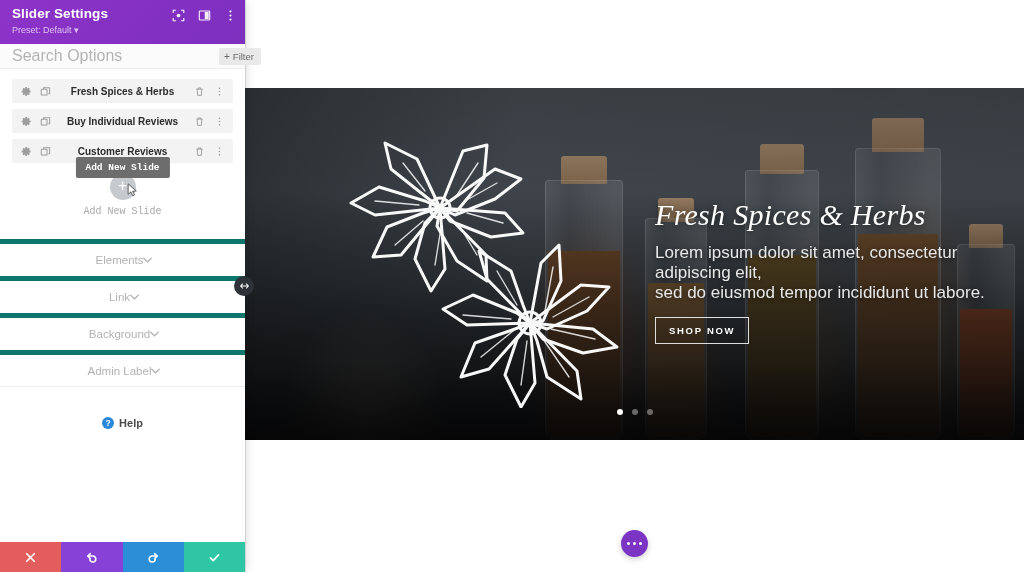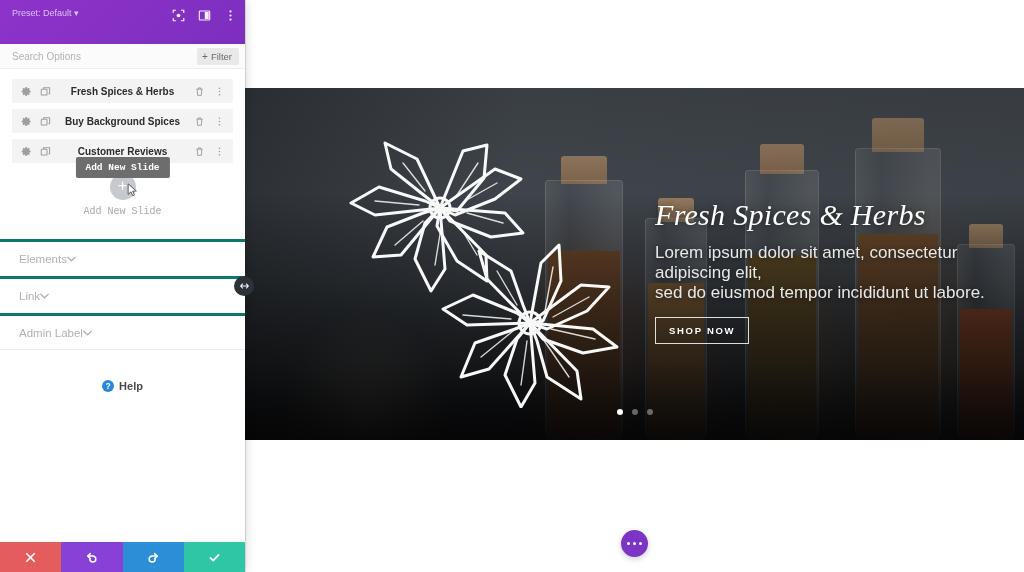--- a/index.html
+++ b/index.html
@@ -59,21 +59,21 @@
   .searchbar {
     height: 25px; flex: 0 0 25px;
     background: #fbfbfb;
     border-bottom: 1px solid #ededed;
     display: flex; align-items: center;
     padding: 0 6px 0 12px;
     position: relative;
   }
   .search-input {
     border: none; outline: none; background: transparent;
-    font-size: 10px; color: #8e8e8e; flex: 1;
+    font-size: 16px; color: #8e8e8e; flex: 1;
     font-family: "Liberation Sans", sans-serif;
   }
   .search-input::placeholder { color: #b4b4b4; }
   .filter-btn {
     background: #e9e9e9; border: none; border-radius: 2px;
     font-size: 9.5px; color: #6a6a6a;
     padding: 3px 7px 3px 5px;
     display: flex; align-items: center; gap: 3px;
     cursor: pointer;
     font-family: "Liberation Sans", sans-serif;
@@ -123,23 +123,23 @@
   }
   .cursor-icon {
     position: absolute; left: 52%; top: 14px; width: 11px; height: 14px; z-index: 6;
   }
   .pink-arrow { position: absolute; left: 120px; top: 210px; z-index: 7; }
 
   
   .accordion { margin-top: 8px; }
   .acc-row {
     height: 37px; display: flex; align-items: center;
-    justify-content: flex-start;
+    justify-content: center;
     padding: 0 16px 0 19px;
-    border-top: 3px solid #0f766e;
+    border-top: 5px solid #0f766e;
     cursor: pointer;
   }
   .acc-row:last-child { border-bottom: 1px solid #ededed; }
   .acc-label { font-size: 11.5px; color: #b2b2b2; }
   .chev { width: 9px; height: 6px; }
 
   .help-wrap {
     display: flex; align-items: center; justify-content: center;
     gap: 5px; margin-top: 30px; cursor: pointer;
   }
@@ -375,20 +375,21 @@
     <div class="fab">
       <i></i>
       <i></i>
       <i></i>
     </div>
   </div>
 
   <div id="panel">
 
     <div class="panel-header">
+      <div class="panel-title">Slider Settings</div>
       <div class="panel-preset">
         <span>Preset: Default </span><span>▾</span>
       </div>
       <div class="header-icons">
         <svg class="hicon" viewBox="0 0 16 16">
           <g fill="none" stroke="#ffffff" stroke-width="1.4">
             <path d="M1.5 5V1.5H5M11 1.5h3.5V5M14.5 11v3.5H11M5 14.5H1.5V11"></path>
           </g>
           <circle cx="8" cy="8" r="2.3" fill="#ffffff"></circle>
         </svg>
@@ -445,21 +446,21 @@
           <div class="slide-left">
             <svg class="row-ico" viewBox="0 0 16 16">
               <path fill="#6b6b6b" d="M8 5.2a2.8 2.8 0 100 5.6 2.8 2.8 0 000-5.6zm0 4.3a1.5 1.5 0 110-3 1.5 1.5 0 010 3z"></path>
               <path fill="#6b6b6b" d="M14 9.1V6.9l-1.7-.3-.4-1 1-1.4-1.6-1.6-1.4 1-1-.4L8.6 1.5H6.4L6.1 3.2l-1 .4-1.4-1L2.1 4.2l1 1.4-.4 1-1.7.3v2.2l1.7.3.4 1-1 1.4 1.6 1.6 1.4-1 1 .4.3 1.7h2.2l.3-1.7 1-.4 1.4 1 1.6-1.6-1-1.4.4-1L14 9.1z"></path>
             </svg>
             <svg class="row-ico" viewBox="0 0 16 16">
               <rect x="1.8" y="4.8" width="8.4" height="8.4" rx="1" fill="none" stroke="#6b6b6b" stroke-width="1.5"></rect>
               <path d="M5.2 4.4V2.6h8.8v8.8h-1.8" fill="none" stroke="#6b6b6b" stroke-width="1.5"></path>
             </svg>
           </div>
-          <div class="slide-name">Buy Background Spices</div>
+          <div class="slide-name">Buy Individual Reviews</div>
           <div class="slide-right">
             <svg class="row-ico" viewBox="0 0 16 16">
               <path d="M3.5 4.6h9M6.2 4.4V2.8h3.6v1.6M4.6 4.6l.7 9h5.4l.7-9" fill="none" stroke="#6b6b6b" stroke-width="1.4"></path>
             </svg>
             <svg class="row-ico" viewBox="0 0 16 16">
               <circle cx="8" cy="3.2" r="1.2" fill="#6b6b6b"></circle>
                 <circle cx="8" cy="8" r="1.2" fill="#6b6b6b"></circle>
                 <circle cx="8" cy="12.8" r="1.2" fill="#6b6b6b"></circle>
             </svg>
           </div>
@@ -508,20 +509,26 @@
             <path d="M1 1.6 L6 6.4 L11 1.6" fill="none" stroke="#b2b2b2" stroke-width="1.6" stroke-linecap="round"></path>
           </svg>
         </div>
         <div class="acc-row">
           <span class="acc-label">Link</span>
           <svg class="chev" viewBox="0 0 12 8">
             <path d="M1 1.6 L6 6.4 L11 1.6" fill="none" stroke="#b2b2b2" stroke-width="1.6" stroke-linecap="round"></path>
           </svg>
         </div>
         <div class="acc-row">
+          <span class="acc-label">Background</span>
+          <svg class="chev" viewBox="0 0 12 8">
+            <path d="M1 1.6 L6 6.4 L11 1.6" fill="none" stroke="#b2b2b2" stroke-width="1.6" stroke-linecap="round"></path>
+          </svg>
+        </div>
+        <div class="acc-row">
           <span class="acc-label">Admin Label</span>
           <svg class="chev" viewBox="0 0 12 8">
             <path d="M1 1.6 L6 6.4 L11 1.6" fill="none" stroke="#b2b2b2" stroke-width="1.6" stroke-linecap="round"></path>
           </svg>
         </div>
       </div>
 
       <div class="help-wrap">
         <span class="help-badge">?</span>
         <span class="help-text">Help</span>

